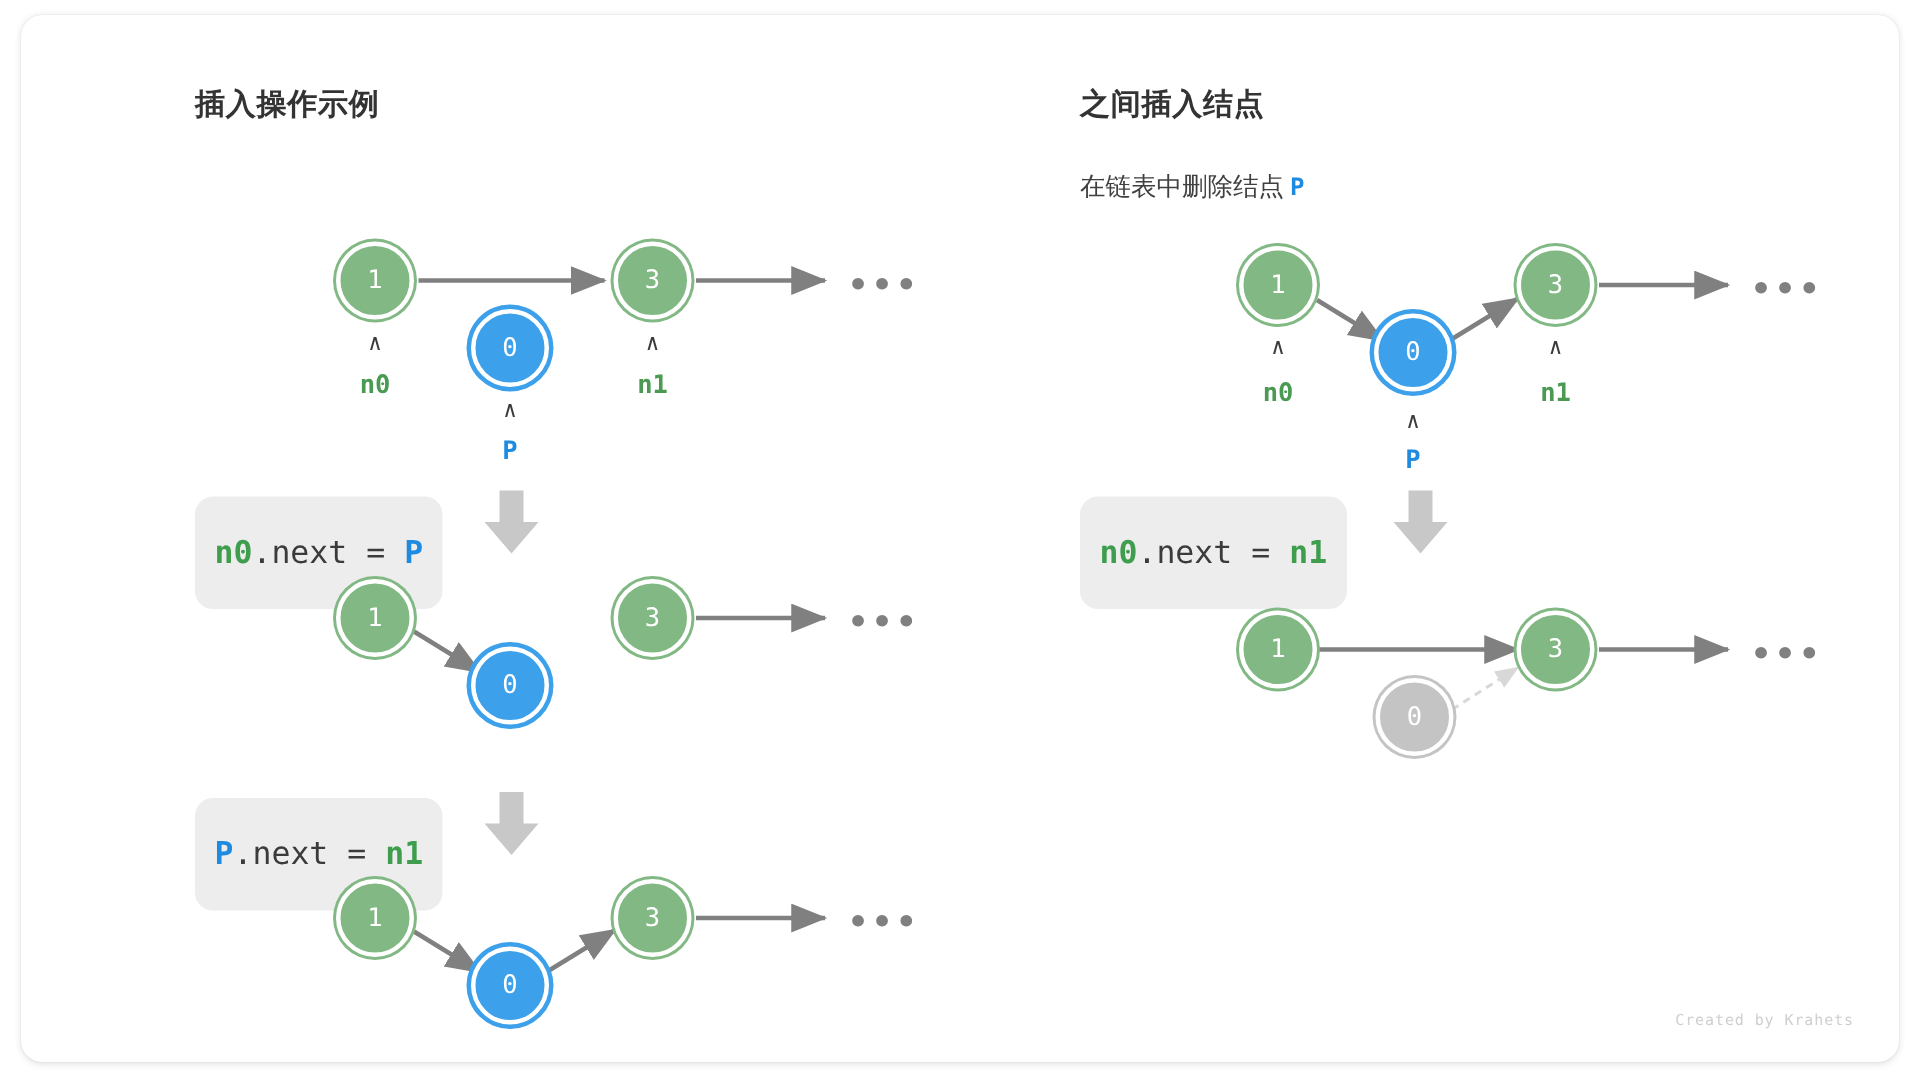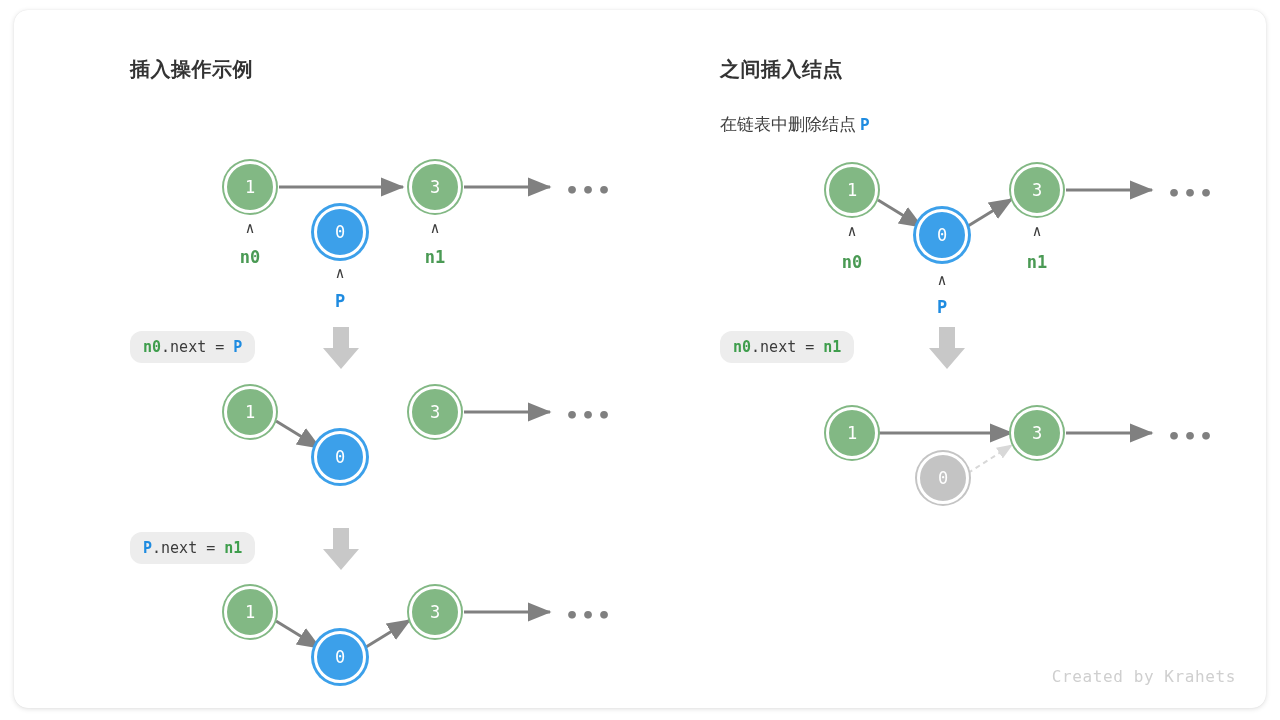--- a/index.html
+++ b/index.html
@@ -118,40 +118,40 @@
     line-height: 1;
     text-align: center;
     width: 60px;
   }
 
   
   .code-chip {
     position: absolute;
     background: #ededed;
     border-radius: 12px;
-    padding: 7px 13px;
-    font-family: "DejaVu Sans Mono", monospace;
-    font-size: 15px;
+    padding: 25px 13px;
+    font-family: "DejaVu Sans Mono", monospace;
+    font-size: 21px;
     color: #3b3b3b;
     white-space: nowrap;
     line-height: 1.2;
   }
   .code-chip .tk-green { color: #3f9e4d; font-weight: bold; }
   .code-chip .tk-blue  { color: #1e8be0; font-weight: bold; }
 
   
   .down-arrow { position: absolute; }
 
   
   #footer-credit {
     position: absolute;
     right: 30px;
     bottom: 22px;
     font-family: "DejaVu Sans Mono", monospace;
-    font-size: 16px;
+    font-size: 10px;
     color: #cfcfcf;
     letter-spacing: 0.6px;
   }
 </style>
 </head>
 <body>
 
 <div id="card">
 
   <div class="panel" id="panel-insert">

